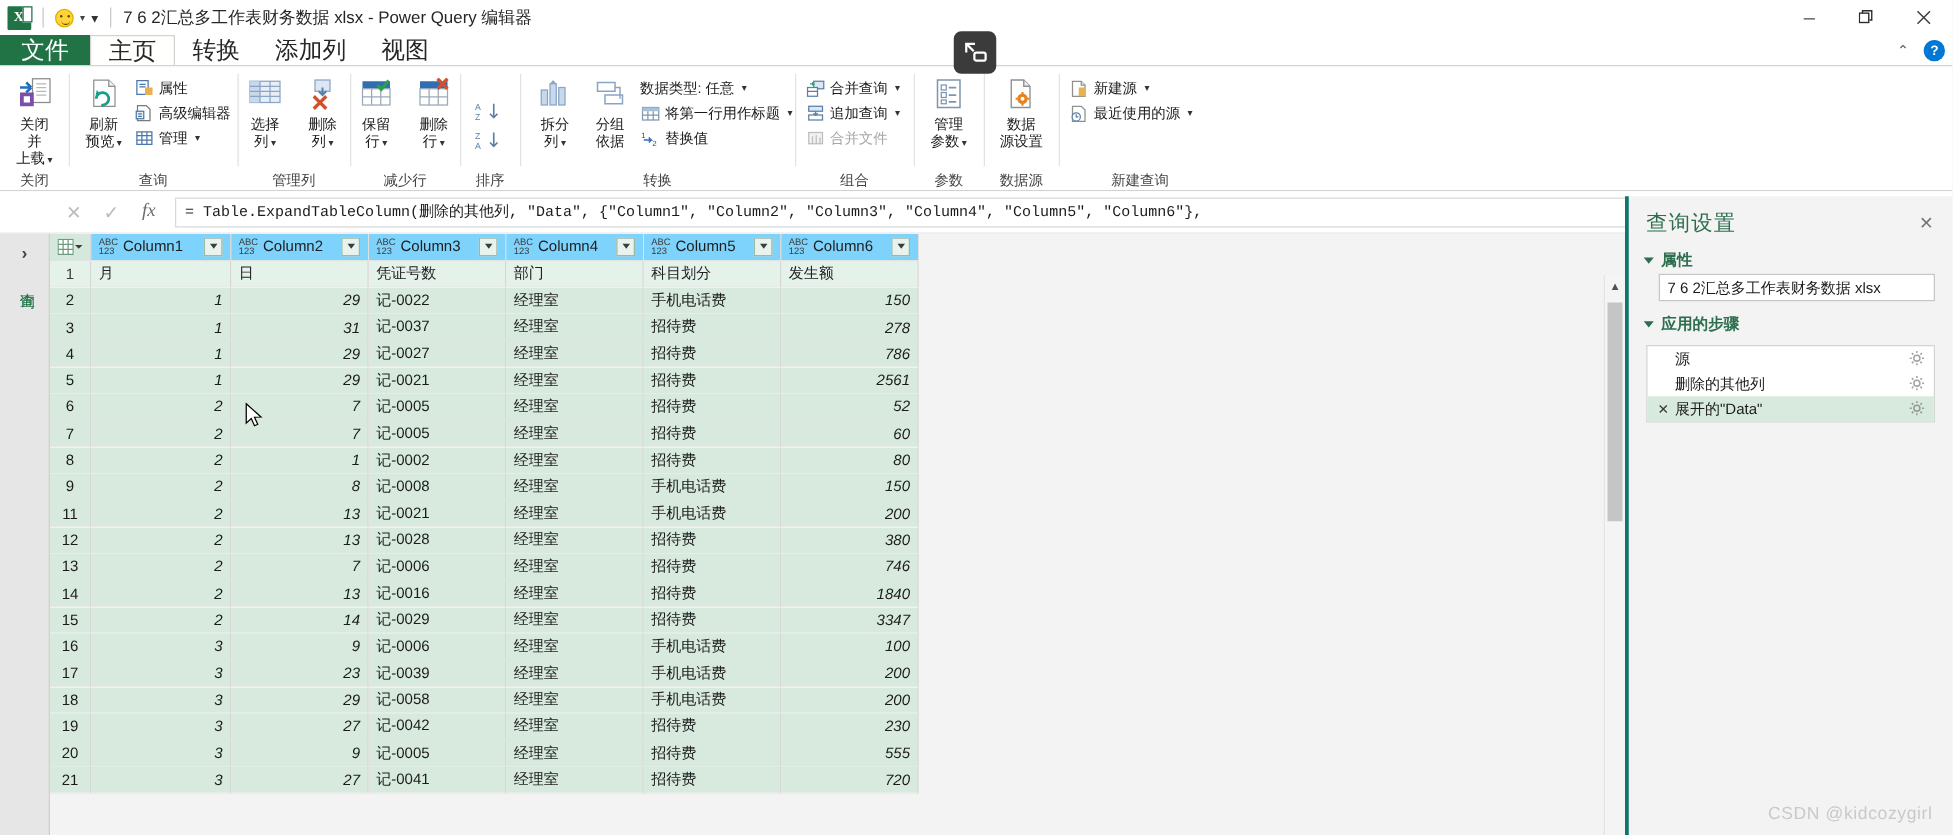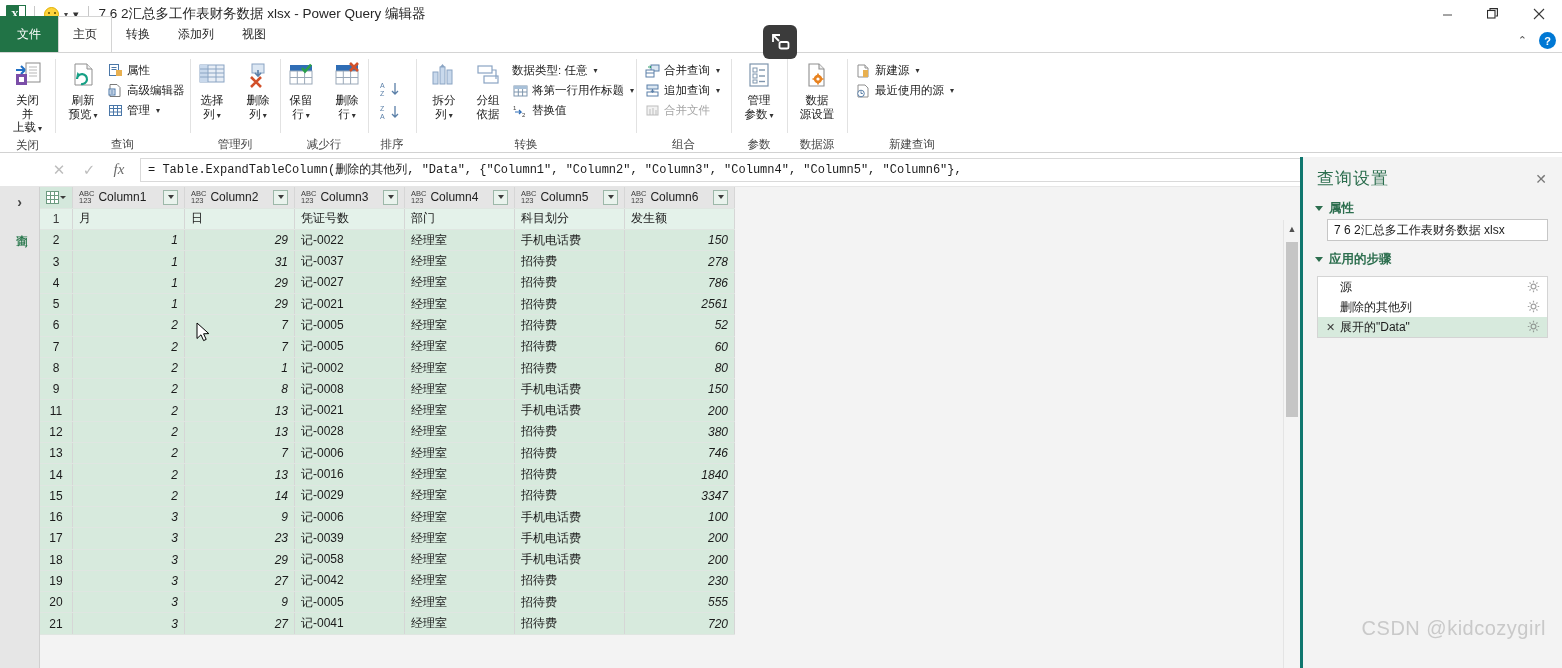--- a/index.html
+++ b/index.html
@@ -54,22 +54,22 @@
   .wincontrols{ position:absolute; right:0; top:0; height:28px; display:flex; }
   .wc{ width:46px; height:28px; display:flex; align-items:center; justify-content:center; }
   .wc svg{ display:block; }
 
   
   .tabstrip{
     height:24px; background:#ffffff; display:flex; align-items:flex-end;
     position:relative;
   }
   .tab{
-    height:36px; padding:0 14px; display:flex; align-items:center; justify-content:center;
-    font-size:12px; color:#262626; cursor:default;
+    height:24px; padding:0 14px; display:flex; align-items:center; justify-content:center;
+    font-size:19px; color:#262626; cursor:default;
   }
   .tab.file{ background:#217346; color:#fff; padding:0 17px; }
   .tab.active{ background:#fffffe; border:1px solid #d4d4d4; border-bottom:none;
     position:relative; z-index:3; }
   .tabstrip-right{ position:absolute; right:6px; bottom:3px; display:flex; align-items:center; gap:12px; }
   .chev-up{ color:#555; font-size:11px; }
   .helpbtn{
     width:17px;height:17px;border-radius:50%;background:#0078d4;color:#fff;
     font-size:11px;font-weight:bold;display:flex;align-items:center;justify-content:center;
   }
@@ -144,21 +144,21 @@
   .gridwrap{
     position:absolute; left:40px; top:187px; right:262px; bottom:0;
     background:#f3f3f3; overflow:hidden;
   }
   table.grid{ border-collapse:collapse; table-layout:fixed; background:#fff; }
   table.grid td, table.grid th{
     border-right:1px solid #d6d6d6; border-bottom:1px solid #dfe6e1;
     font-size:12px; padding:0 6px; height:21.3px; overflow:hidden; white-space:nowrap;
   }
   thead th{
-    background:#e5e5e5; border-bottom:1px solid #b9d4c5; height:22px;
+    background:#7dd3fc; border-bottom:1px solid #b9d4c5; height:22px;
     font-size:12px; color:#1d1d1d; font-weight:normal; text-align:left; padding:0 3px 0 5px;
     position:relative;
   }
   th.corner{ width:28px; background:#d4e8dc; padding:0; }
   th.colh .inner{ display:flex; align-items:center; gap:4px; height:20px; }
   .abc123{
     display:flex; flex-direction:column; line-height:7.5px; font-size:7.5px;
     color:#3d3d3d; flex:0 0 auto; font-family:"Liberation Sans",sans-serif;
   }
   th.colh .name{ flex:1; overflow:hidden; }
@@ -222,21 +222,21 @@
   .step .gear{ width:14px;height:14px; flex:0 0 14px; opacity:.6; }
   .step.sel{ background:#d7eadd; }
 
   
   .snipoverlay{
     position:absolute; left:763px; top:25px; width:34px; height:34px;
     background:#3b3b3b; border-radius:6px; display:flex; align-items:center; justify-content:center;
     z-index:40;
   }
   .watermark{
-    position:absolute; right:16px; bottom:28px; font-size:20px; color:#c9c9c9;
+    position:absolute; right:16px; bottom:10px; font-size:14px; color:#c9c9c9;
     letter-spacing:.5px; z-index:30;
   }
   .cursor{ position:absolute; left:196px; top:322px; z-index:35; }
 </style>
 </head>
 <body>
 
 <div class="app">
 
   <div class="titlebar">

